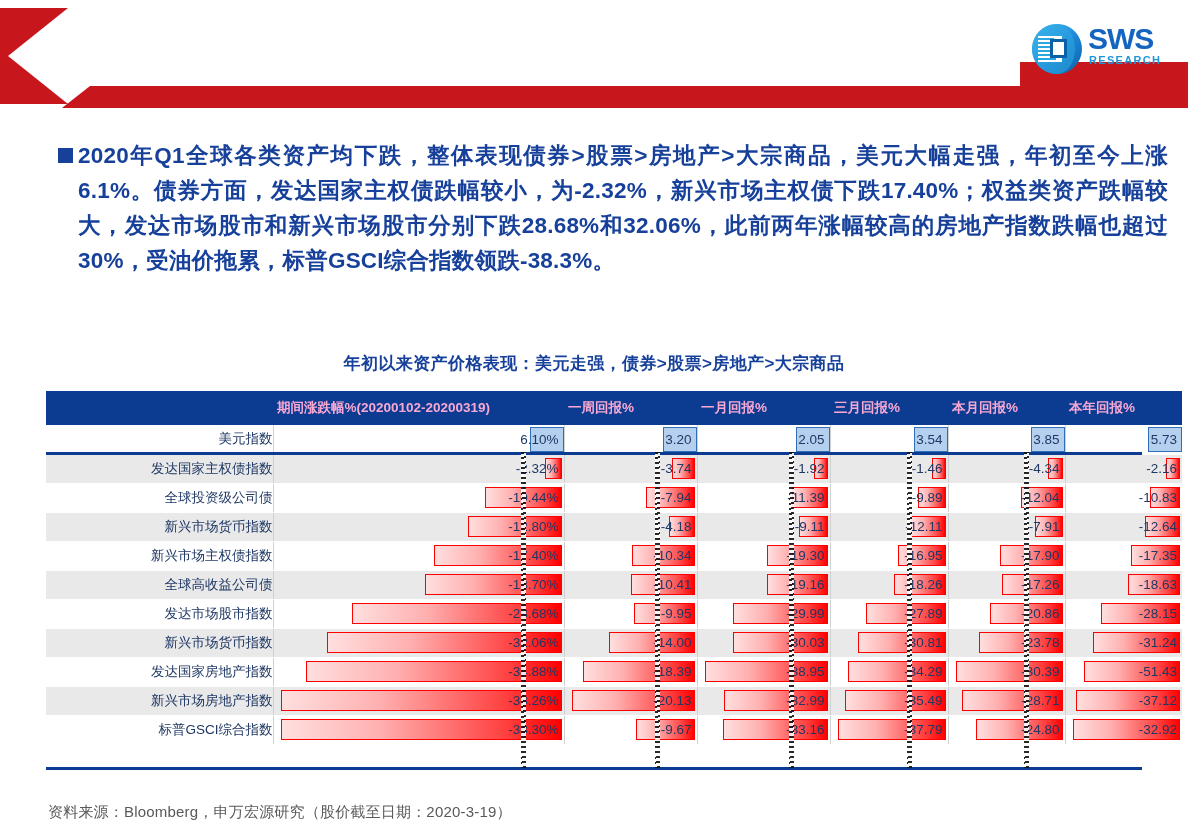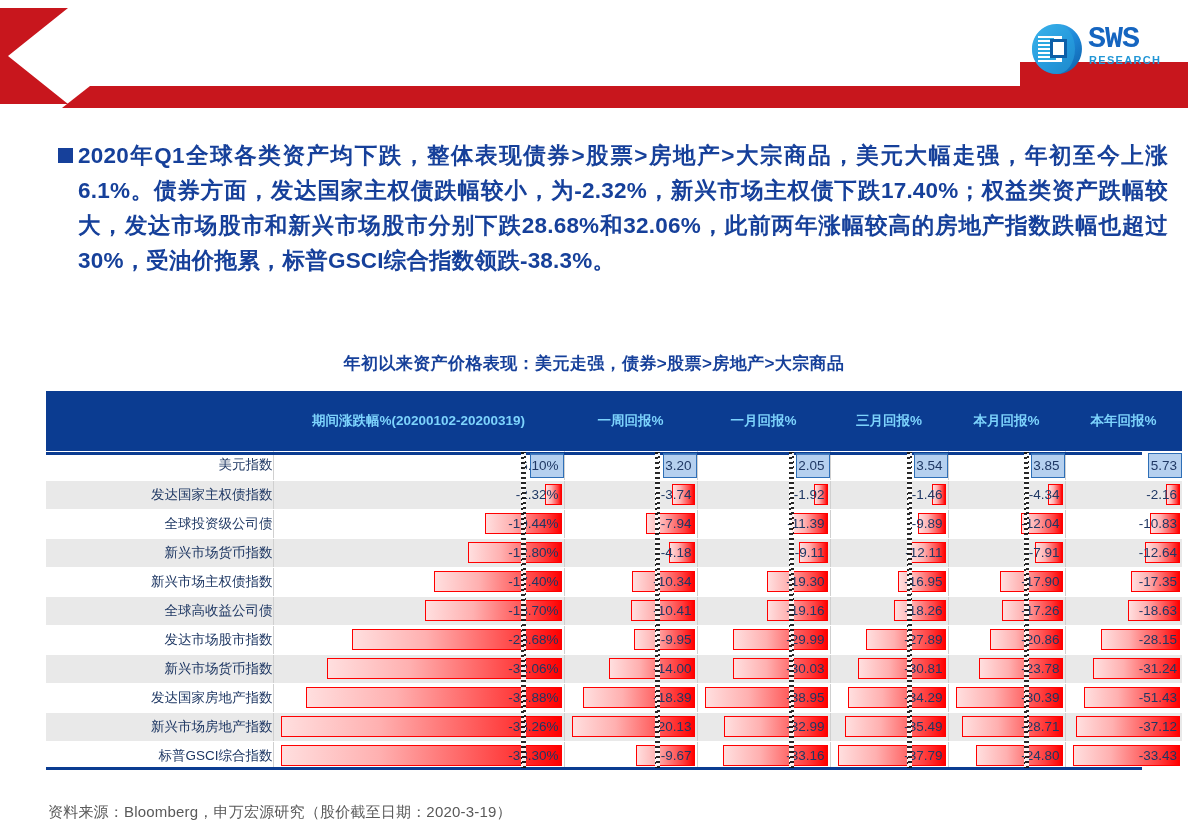--- a/index.html
+++ b/index.html
@@ -35,21 +35,21 @@
     letter-spacing: 0px; white-space: nowrap;
   }
 
   
   .logo-wrap {
     position: absolute; left: 1030px; top: 20px; width: 148px; height: 58px;
   }
   .logo-mark { position: absolute; left: 0; top: 2px; width: 54px; height: 54px; }
   .logo-text {
     position: absolute; left: 58px; top: 4px;
-    font-family: Liberation Mono, monospace;
+    font-family: Liberation Sans, sans-serif;
     font-size: 30px; font-weight: 700; color: #1565C0; letter-spacing: -1px;
     line-height: 30px;
   }
   .logo-sub {
     position: absolute; left: 59px; top: 34px;
     font-family: "Liberation Sans", sans-serif;
     font-size: 11px; font-weight: 700; color: #2196D6; letter-spacing: 1.3px;
   }
 
   
@@ -76,24 +76,24 @@
   }
 
   
   .table-wrap {
     position: absolute; left: 46px; top: 391px; width: 1096px;
   }
   table.main {
     width: 1096px; border-collapse: collapse; table-layout: fixed;
   }
   table.main th {
-    background: #0B3C91; color: #7dd3fc;
+    background: #0B3C91; color: #f9a8d4;
     font-size: 13.5px; font-weight: 700;
-    text-align: center; vertical-align: middle;
-    padding: 20px 4px; line-height: 20px;
+    text-align: left; vertical-align: middle;
+    padding: 7px 4px; line-height: 20px;
     border: none;
   }
   table.main th.th-blank { background: #0B3C91; }
 
   table.main td {
     font-size: 13.5px; color: #1F3864;
     padding: 0; height: 29px;
     border-bottom: 1px solid #ffffff;
     position: relative; vertical-align: middle;
   }
@@ -639,21 +639,21 @@
           </td>
           <td class="val">
             <div class="cellbox">
               <div class="dbar" style="width: 87px;"></div>
               <span class="dnum">-24.80</span>
             </div>
           </td>
           <td class="val">
             <div class="cellbox">
               <div class="dbar" style="width: 107px;"></div>
-              <span class="dnum">-33.43</span>
+              <span class="dnum">-32.92</span>
             </div>
           </td>
         </tr>
       </tbody>
   </table>
 </div>
 <div class="table-top-rule"></div>
 <div class="table-bot-rule"></div>
 
 <div class="crease" style="left:521px"></div>

